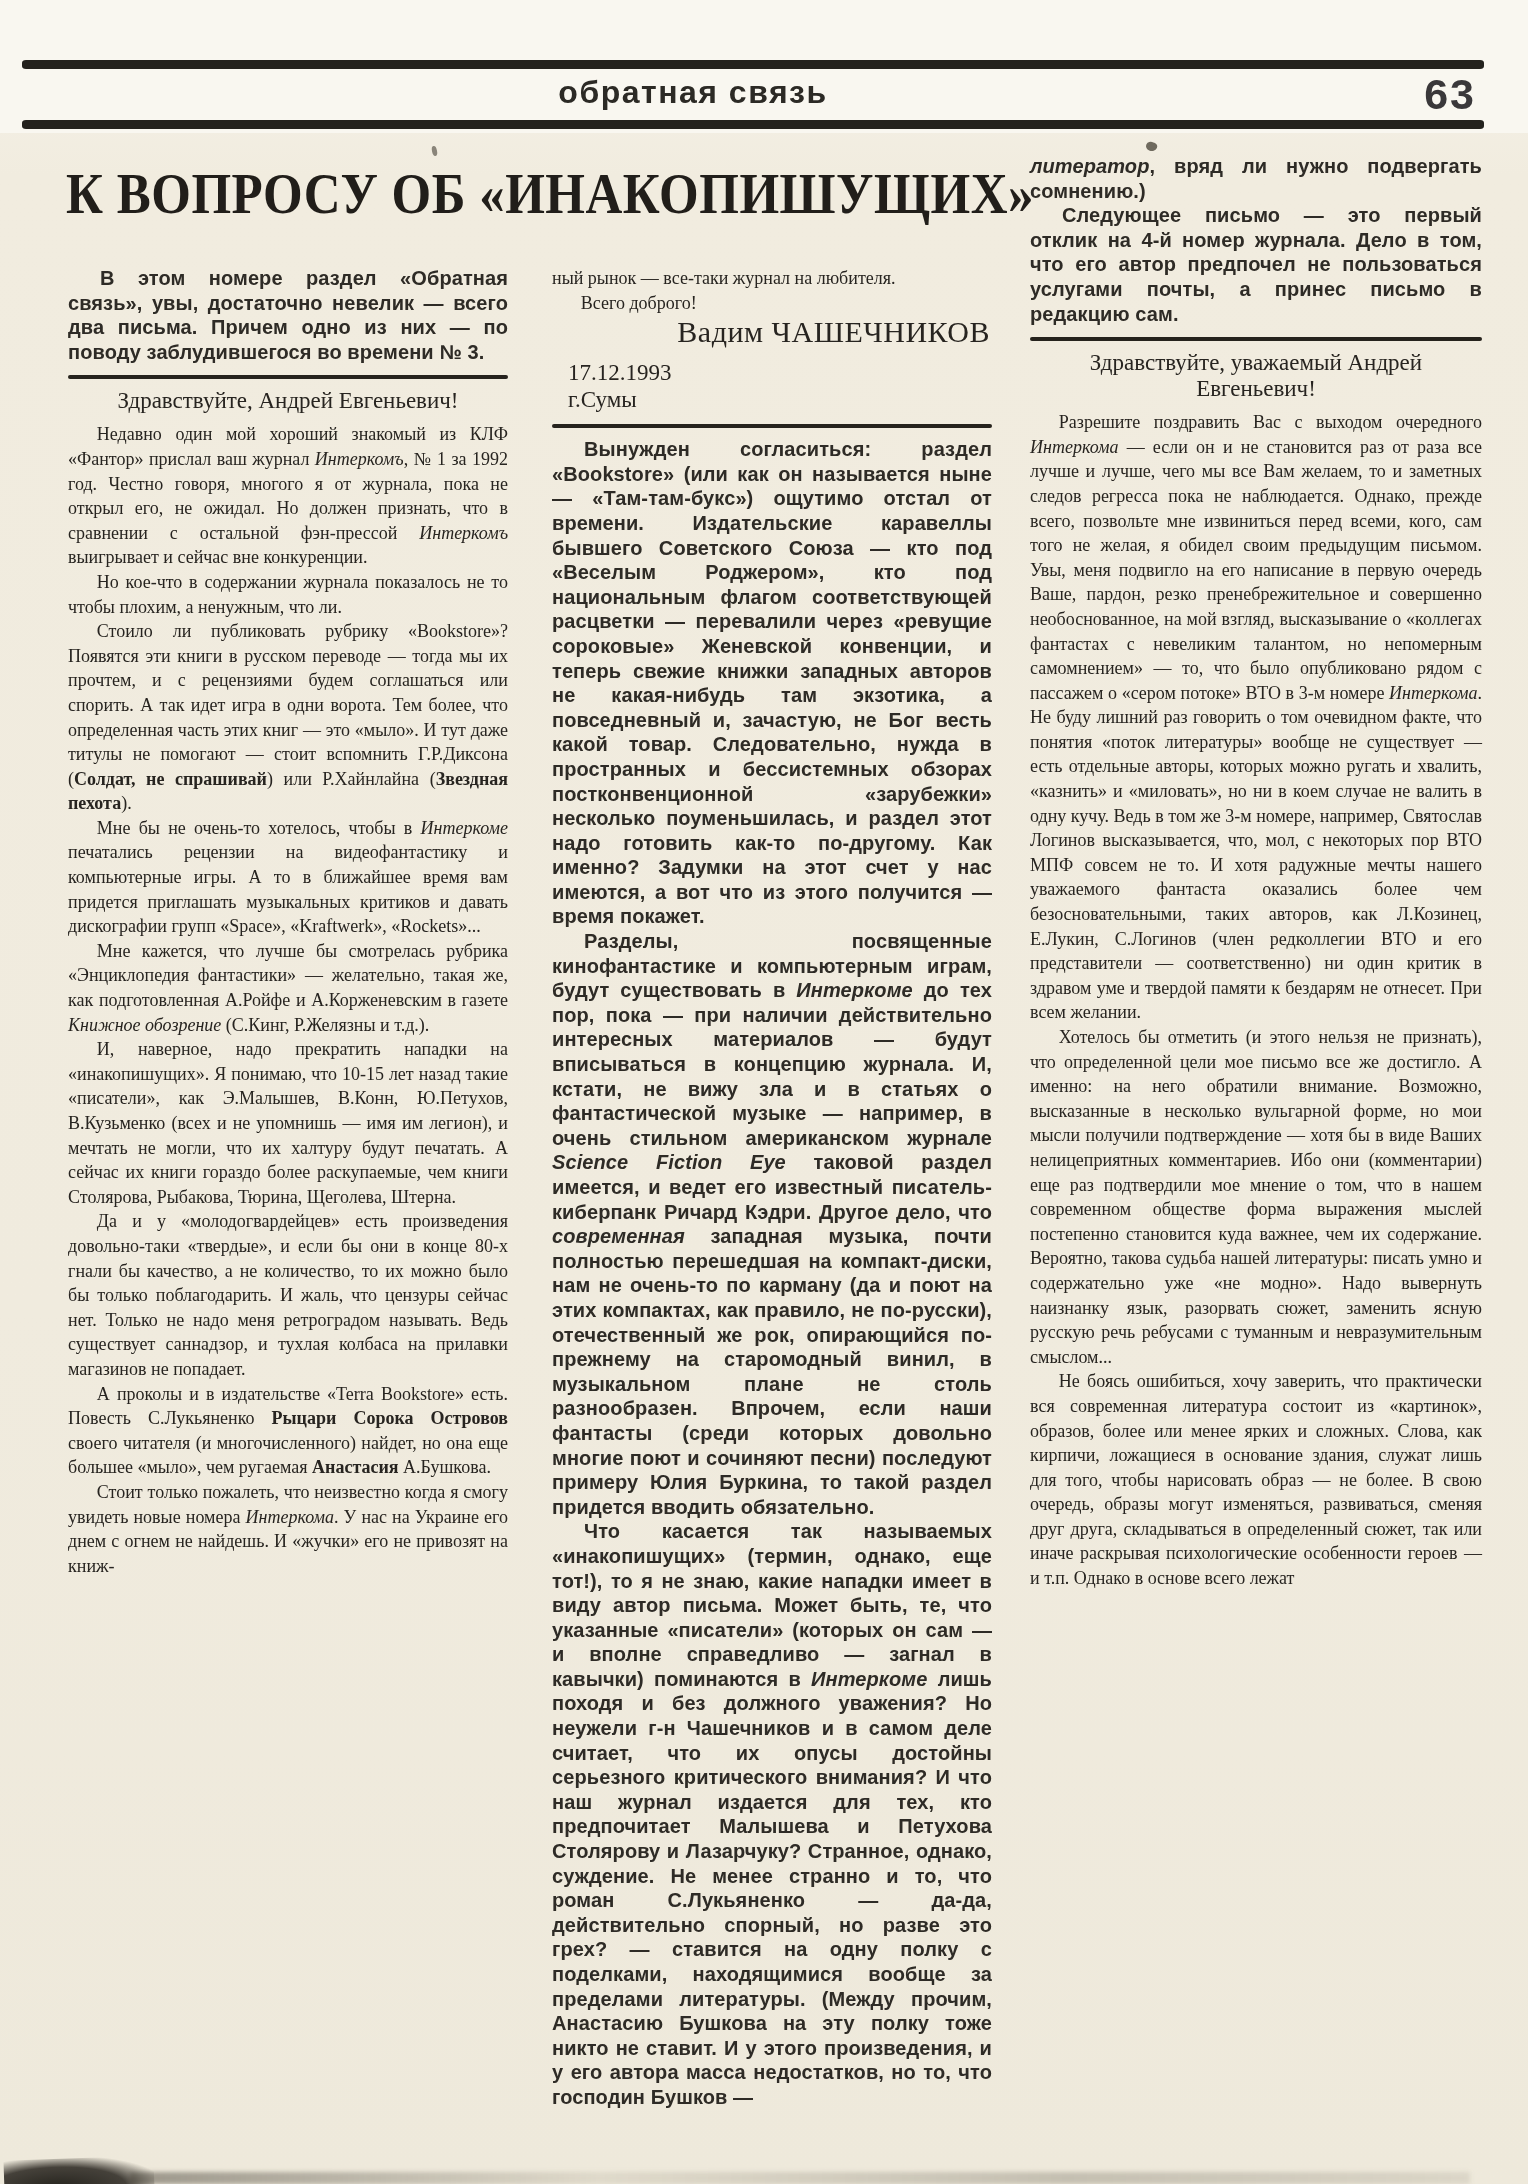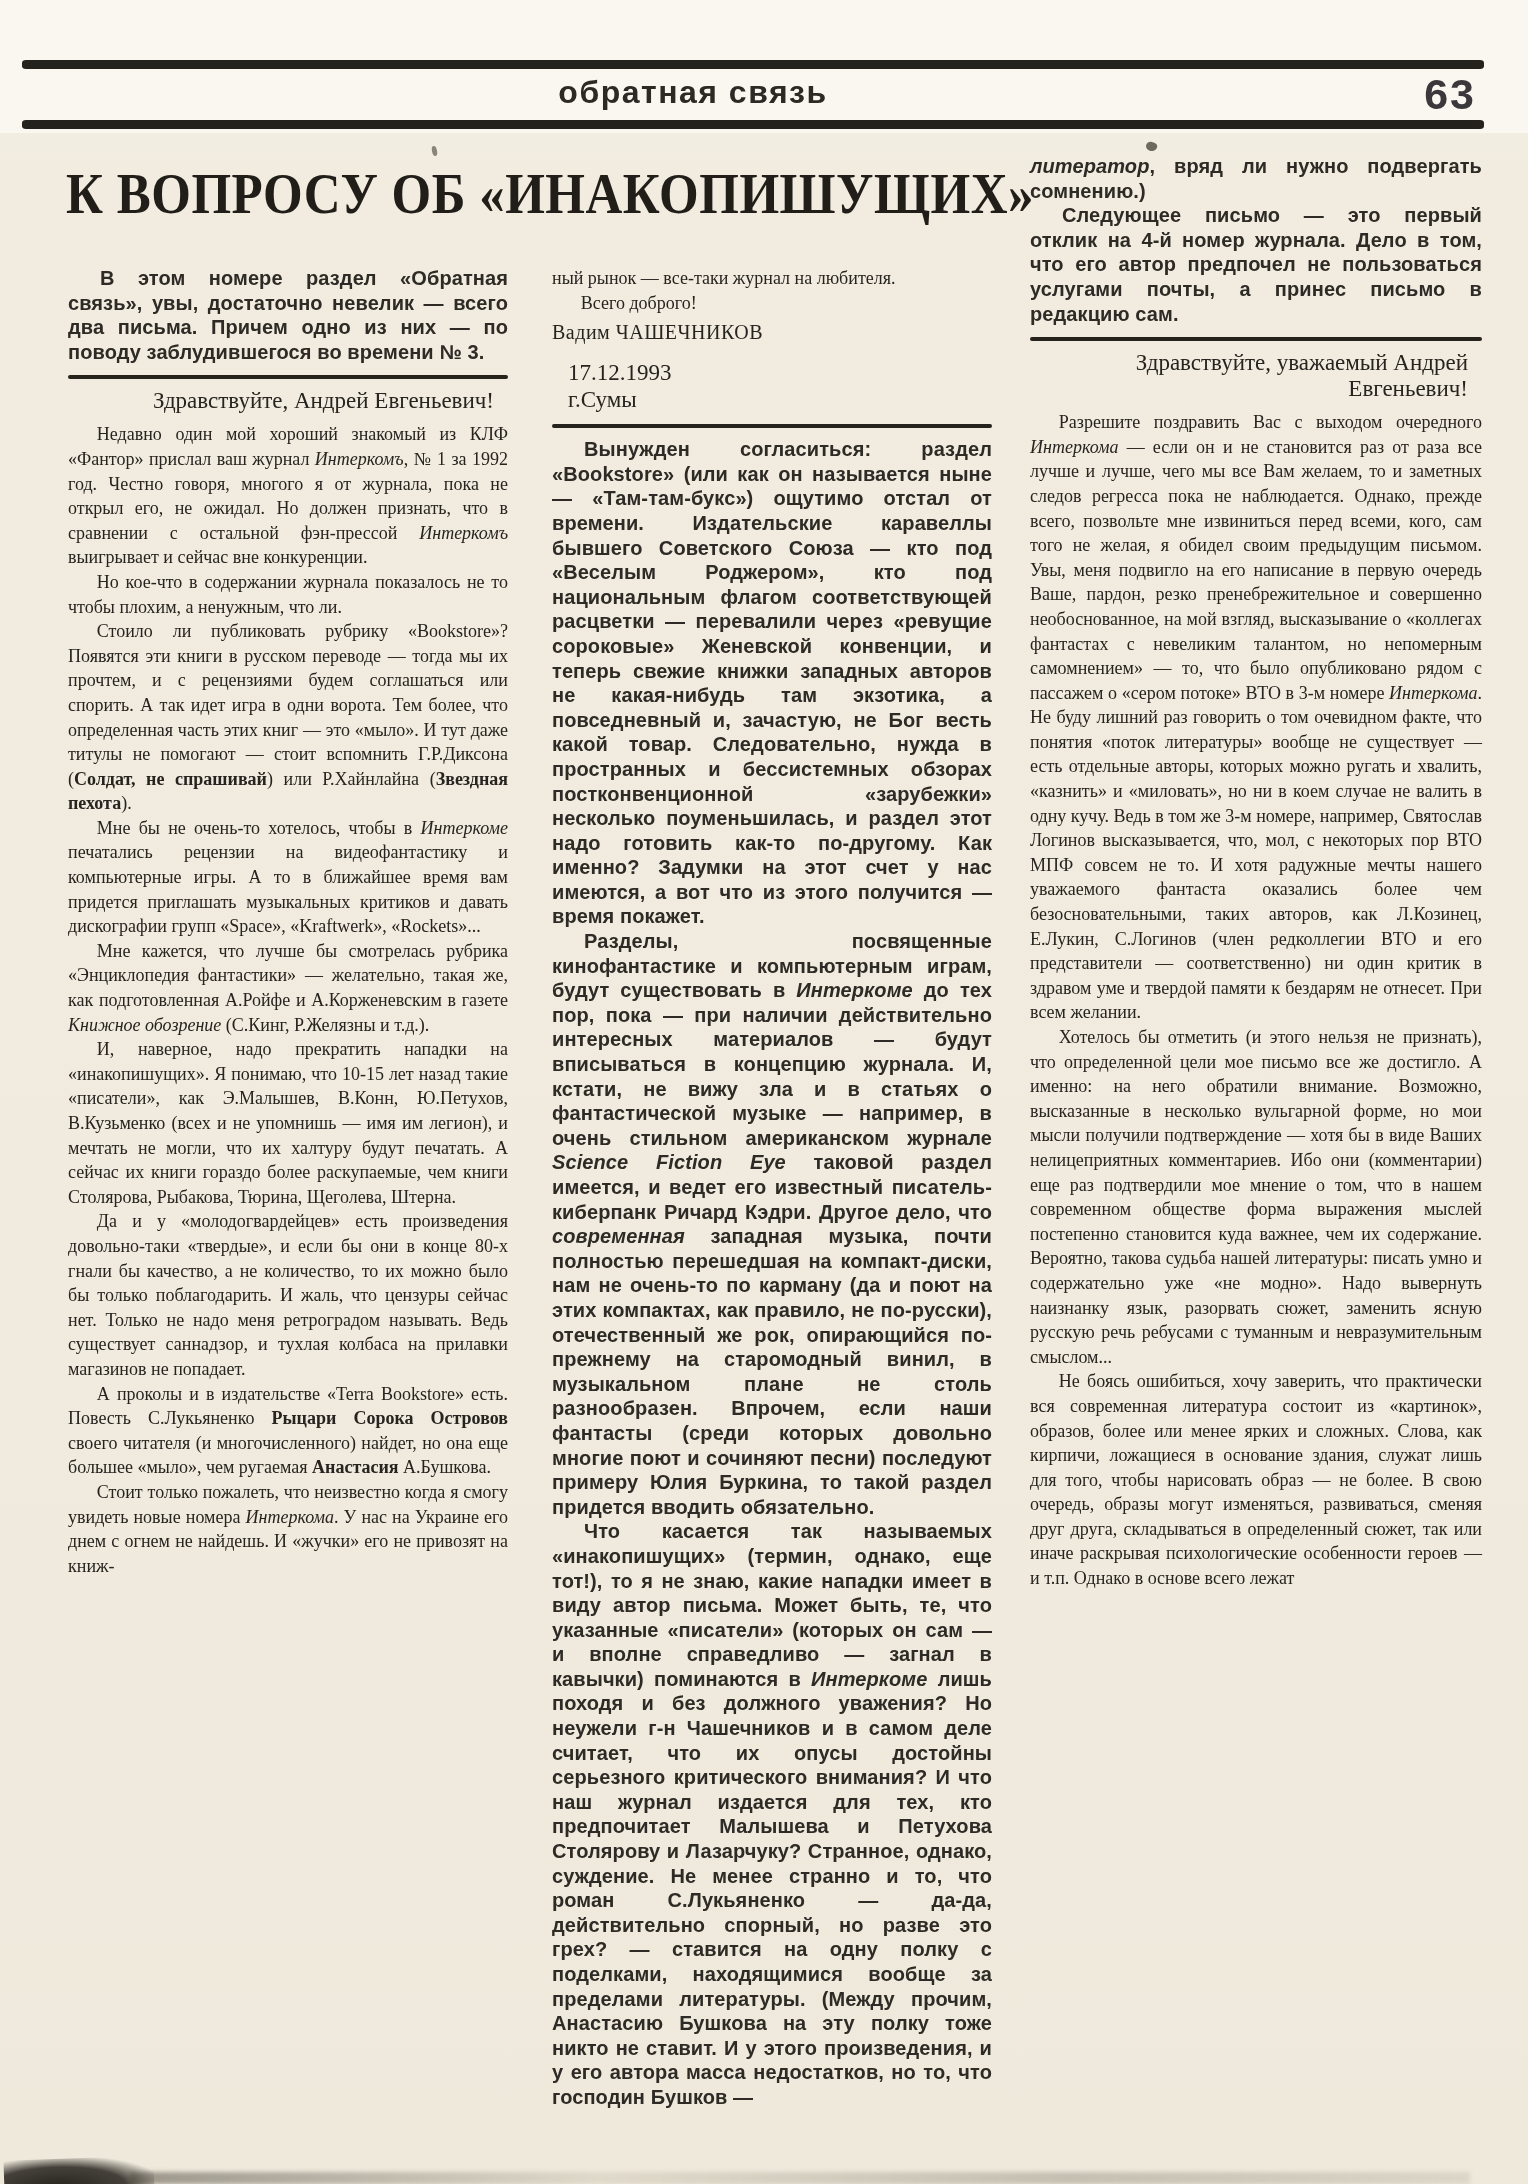--- a/index.html
+++ b/index.html
@@ -35,22 +35,22 @@
   .col1{left:68px;top:266px;width:440px;}
   .col2{left:552px;top:266px;width:440px;}
   .col3{left:1030px;top:154px;width:452px;}
   .serif{font-size:18px;line-height:24.6px;}
   .sans{font-family:"Liberation Sans",sans-serif;font-weight:bold;font-size:20px;line-height:24.6px;color:#2e2b26;letter-spacing:0.1px;}
   .para{margin:0;text-indent:1.6em;}
   .cont .para:first-child{text-indent:0;}
   .it{font-style:italic;}
   .bd{font-weight:bold;}
   .rule{border:none;border-top:4px solid #26231d;margin:11px 0 9px;border-radius:2px;}
-  .salutation{text-align:right;margin:8px 14px 8px;font-size:23px;line-height:26px;}
-  .signature{text-align:left;margin:4px 2px 0 0;font-size:20px;line-height:26px;letter-spacing:0.5px;}
+  .salutation{text-align:center;margin:8px 14px 8px;font-size:23px;line-height:26px;}
+  .signature{text-align:right;margin:4px 2px 0 0;font-size:30px;line-height:26px;letter-spacing:0.5px;}
   .dateline{margin-top:14px;}
   .dateline,.placeline{text-align:left;text-indent:0.7em;font-size:23px;line-height:27px;}
   
   .corner-blob{
     position:absolute;left:4px;top:2158px;width:150px;height:34px;
     background:radial-gradient(ellipse at 35% 85%,#26241e 0%,#45413a 50%,rgba(90,85,75,0) 78%);
     transform:rotate(-2deg);
   }
   .bottom-smudge{
     position:absolute;left:130px;top:2172px;width:1340px;height:12px;

